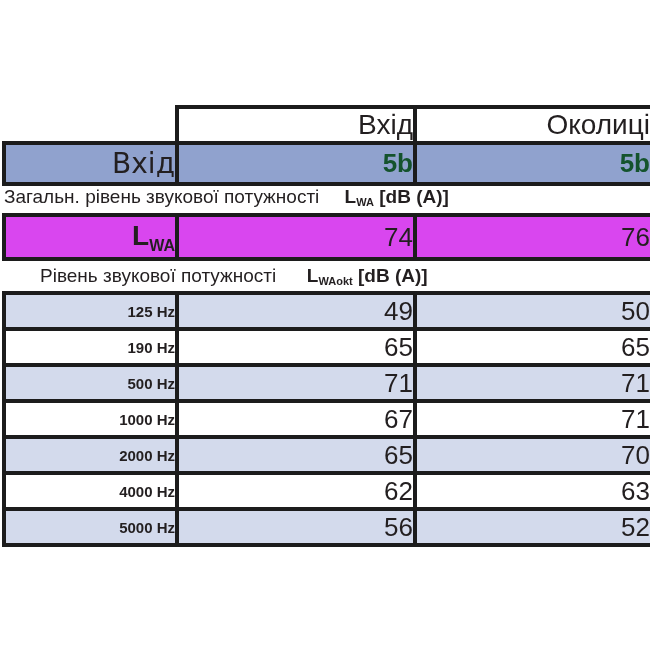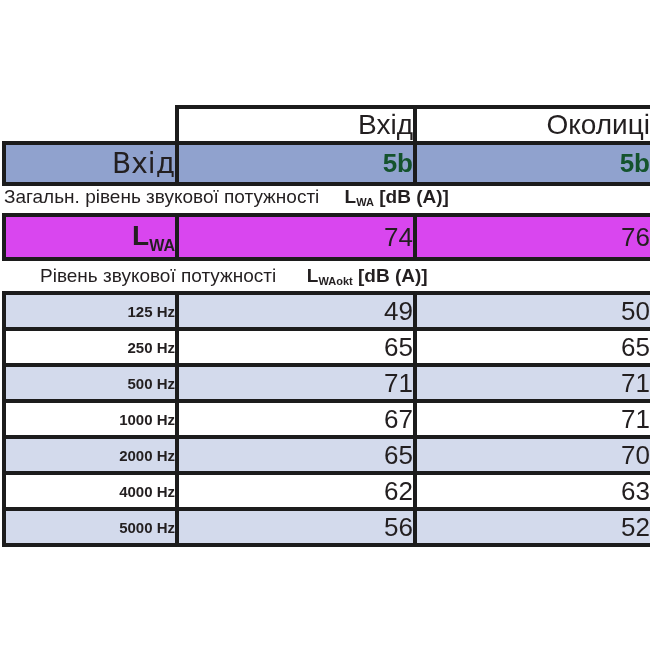--- a/index.html
+++ b/index.html
@@ -85,21 +85,21 @@
       <col class="c2">
       <col class="c3">
     </colgroup>
   <tbody>
       <tr>
         <td class="lbl">125 Hz</td>
         <td>49</td>
         <td>50</td>
       </tr>
   <tr>
-        <td class="lbl">250 Hz</td>
+        <td class="lbl">190 Hz</td>
         <td>65</td>
         <td>65</td>
       </tr>
   <tr>
         <td class="lbl">500 Hz</td>
         <td>71</td>
         <td>71</td>
       </tr>
   <tr>
         <td class="lbl">1000 Hz</td>

